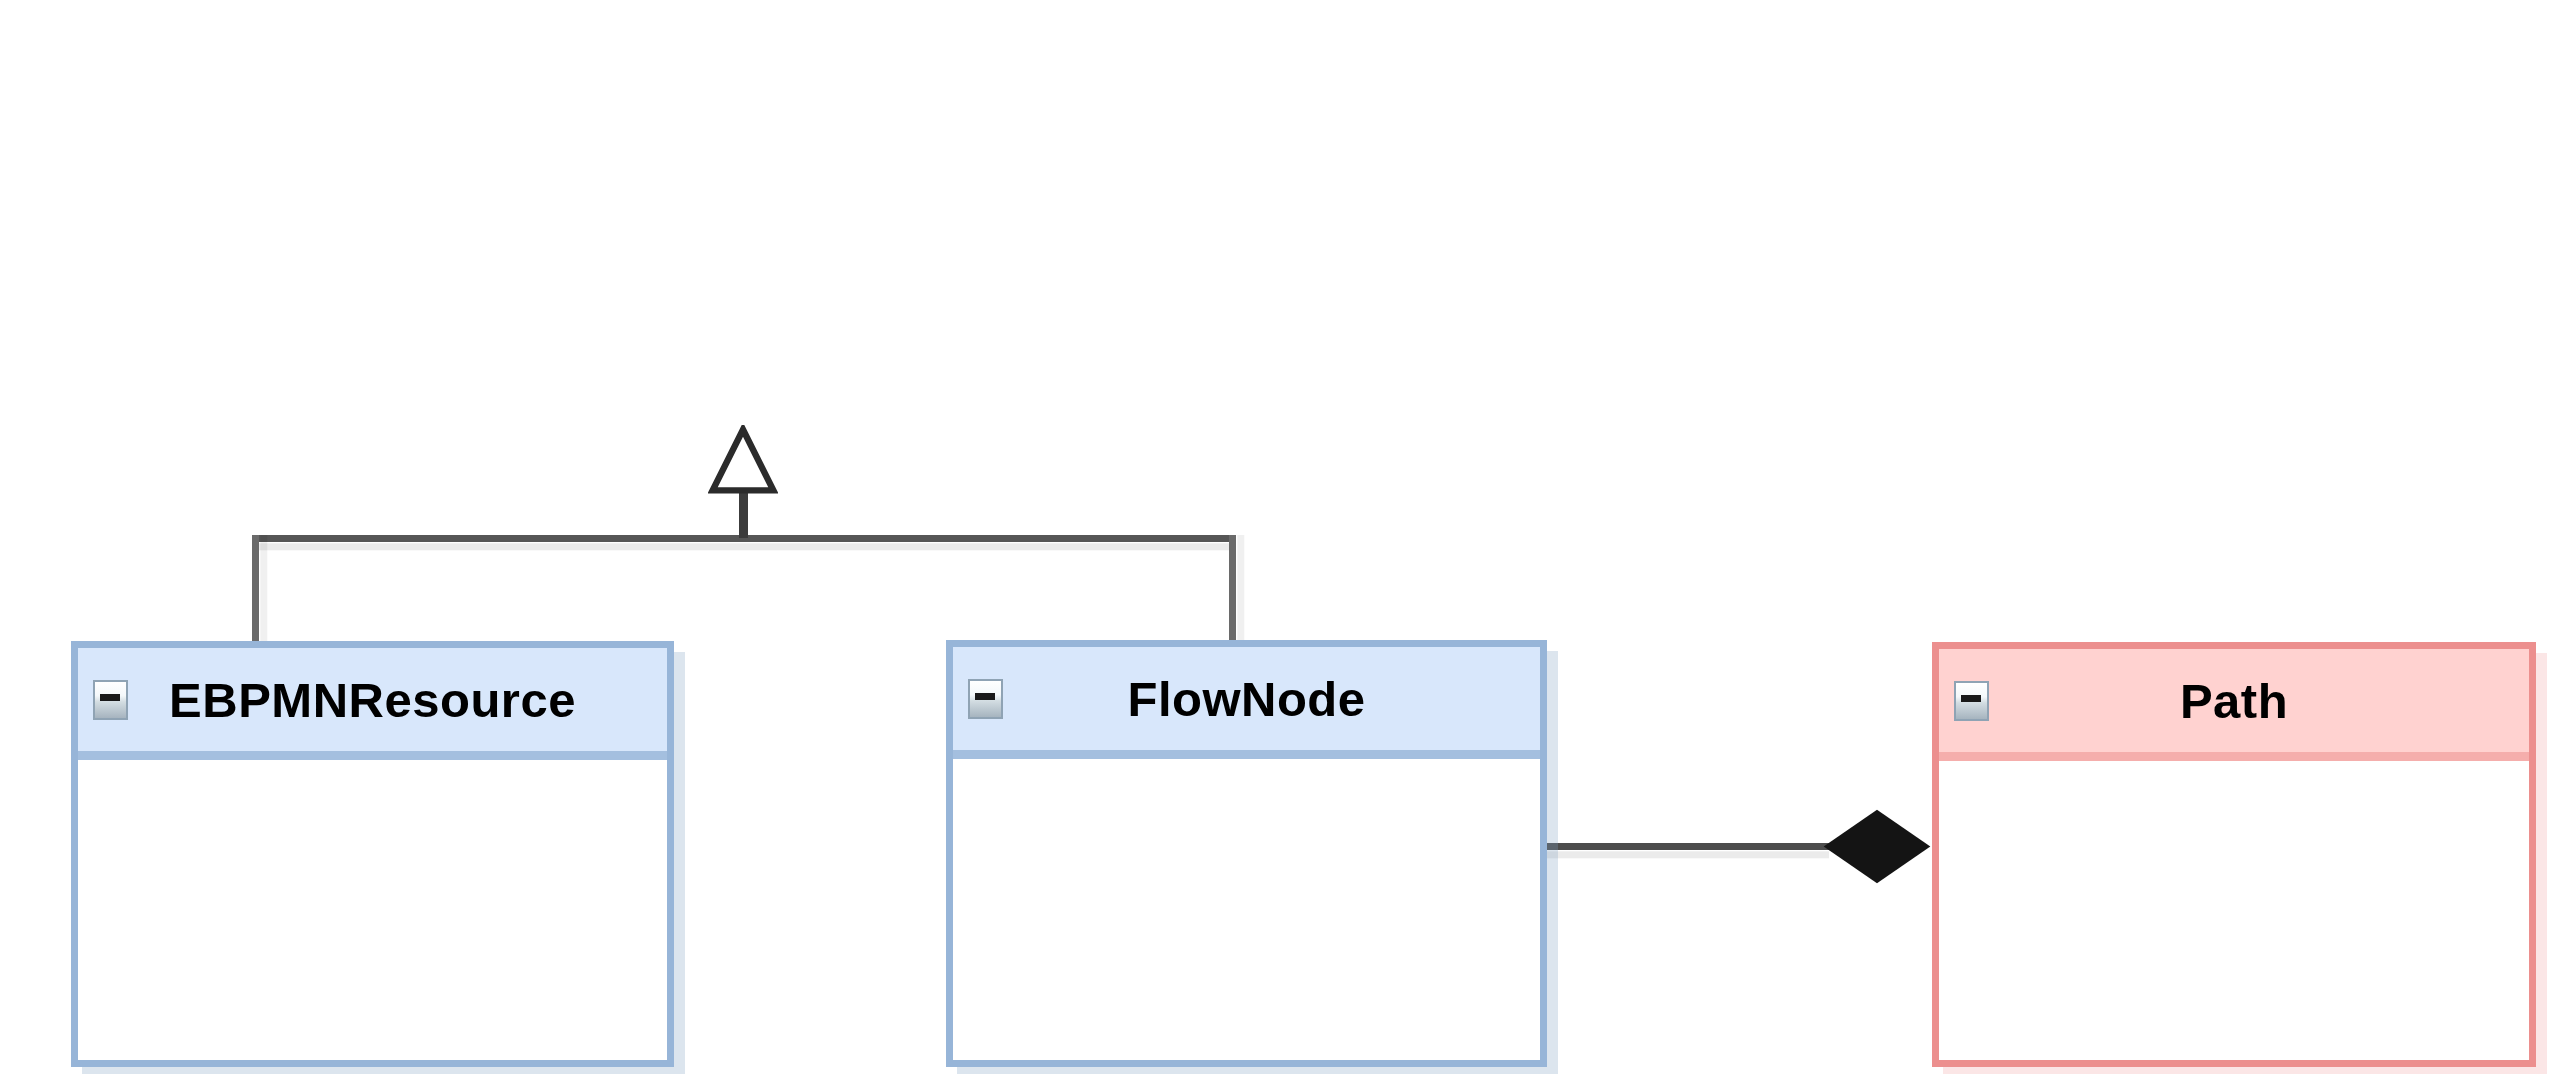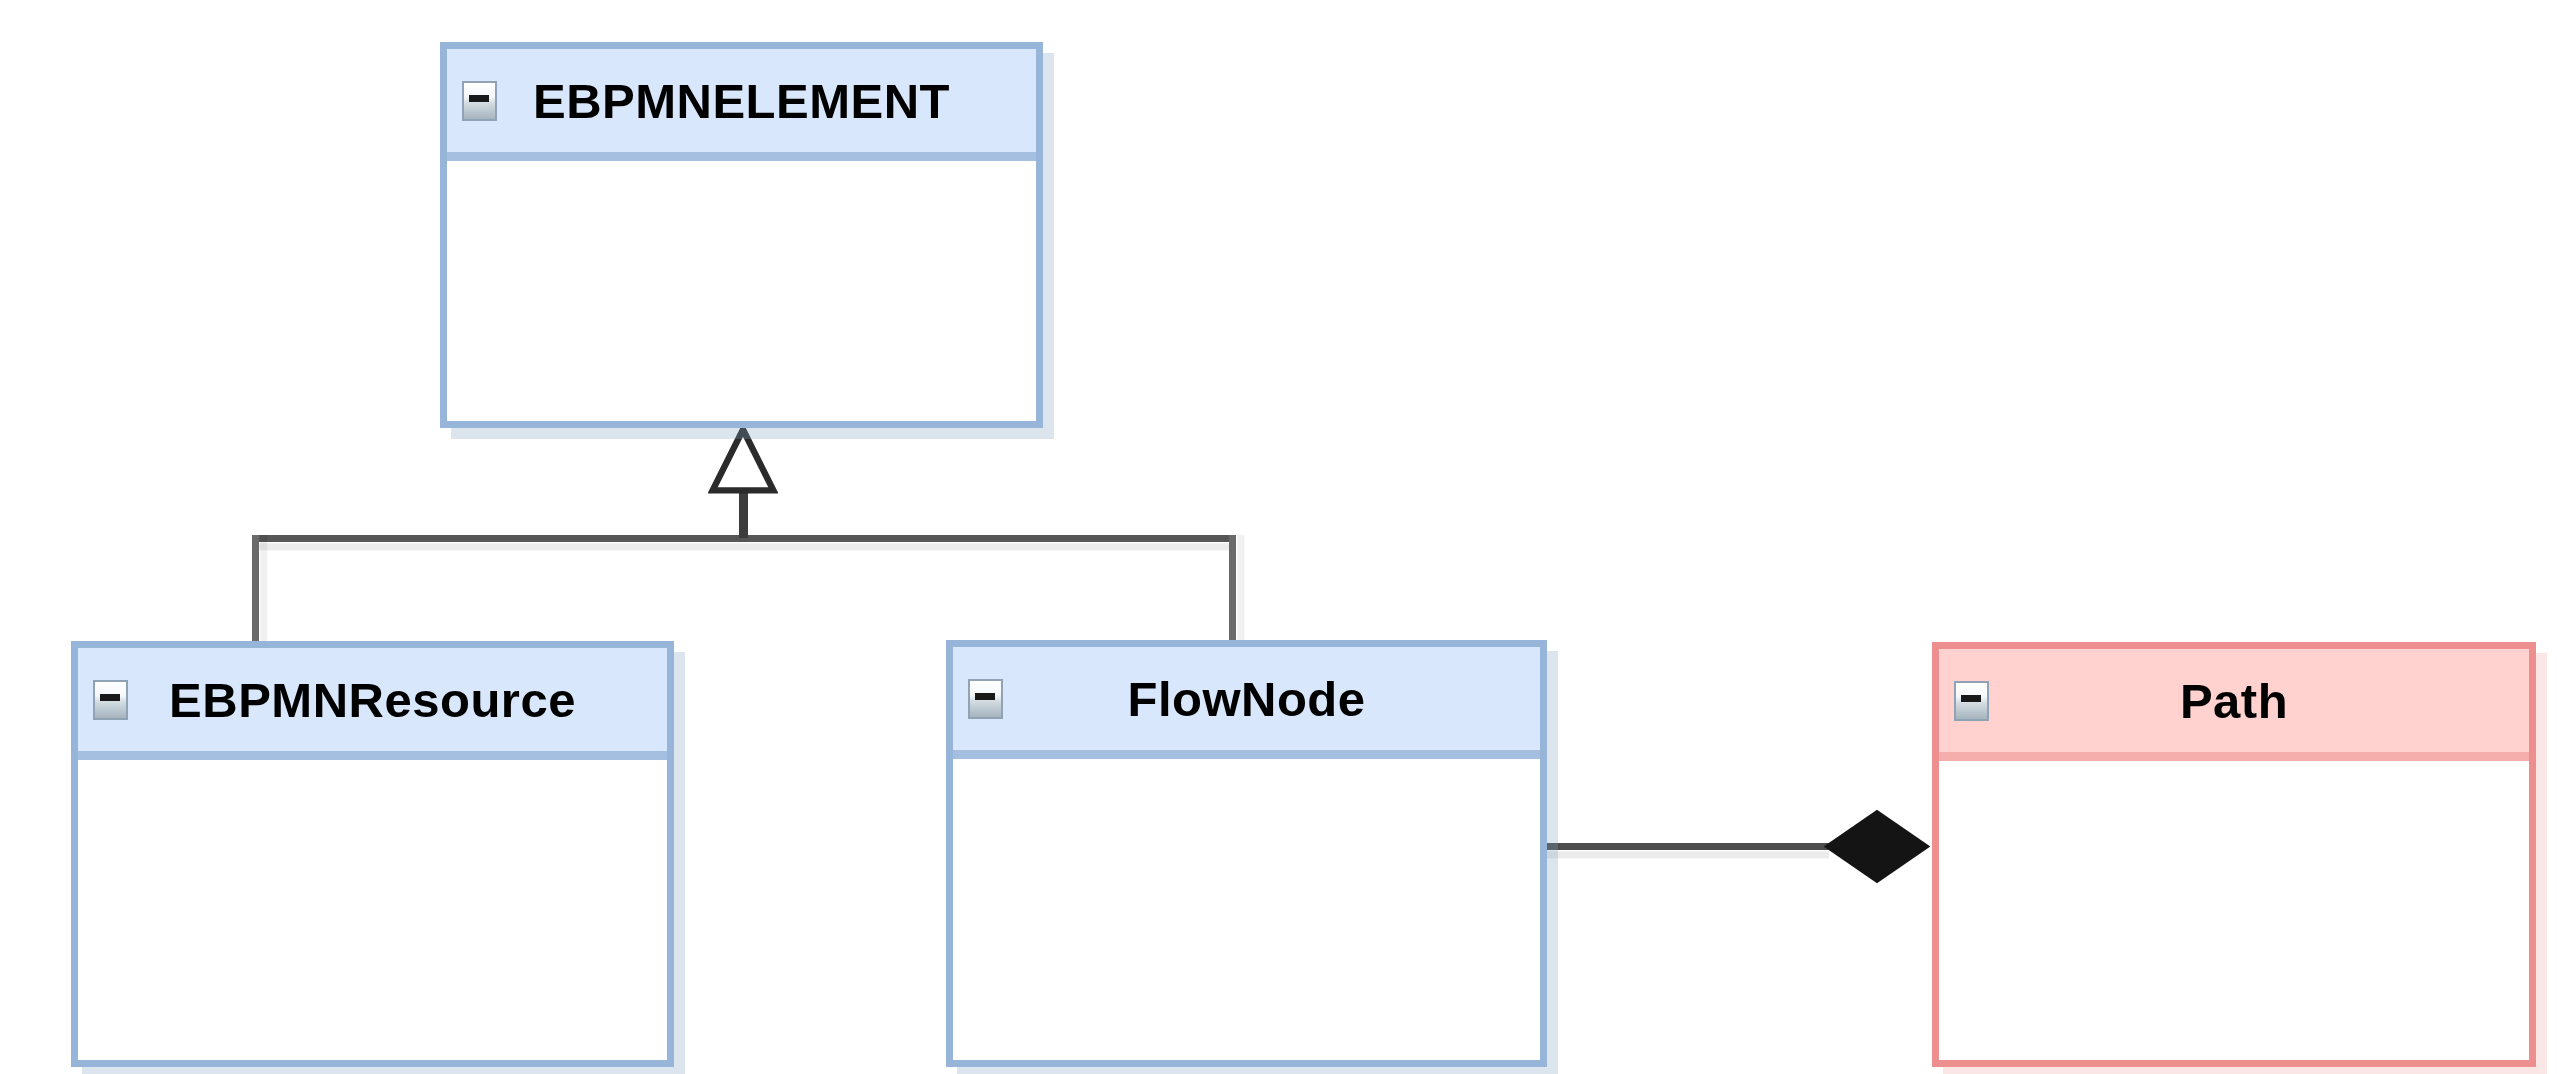--- a/index.html
+++ b/index.html
@@ -120,29 +120,20 @@
     </svg>
   </div>
 
   <div class="edge">
     <div class="line-h" style="left:1547px; top:843px; width:282px; background:#4d4d4d;"></div>
     <svg class="marker-svg" style="left:1820px; top:806px;" width="114" height="81" viewBox="0 0 124 88">
       <polygon points="62,4 120,44 62,84 4,44" fill="#141414"></polygon>
     </svg>
   </div>
 
-  <div class="uml-class blue" style="left:440px; top:42px; width:603px; height:386px;">
-    <div class="uml-header">
-      <span class="collapse-btn">
-        <span class="minus-bar"></span>
-      </span>
-      <span class="uml-title">EBPMNELEMENT</span>
-    </div>
-    <div class="uml-body"></div>
-  </div>
 
   <div class="uml-class blue" style="left:35px; top:641px; width:603px; height:426px;margin-left:36px;">
     <div class="uml-header">
       <span class="collapse-btn">
         <span class="minus-bar"></span>
       </span>
       <span class="uml-title">EBPMNResource</span>
     </div>
     <div class="uml-body"></div>
   </div>

